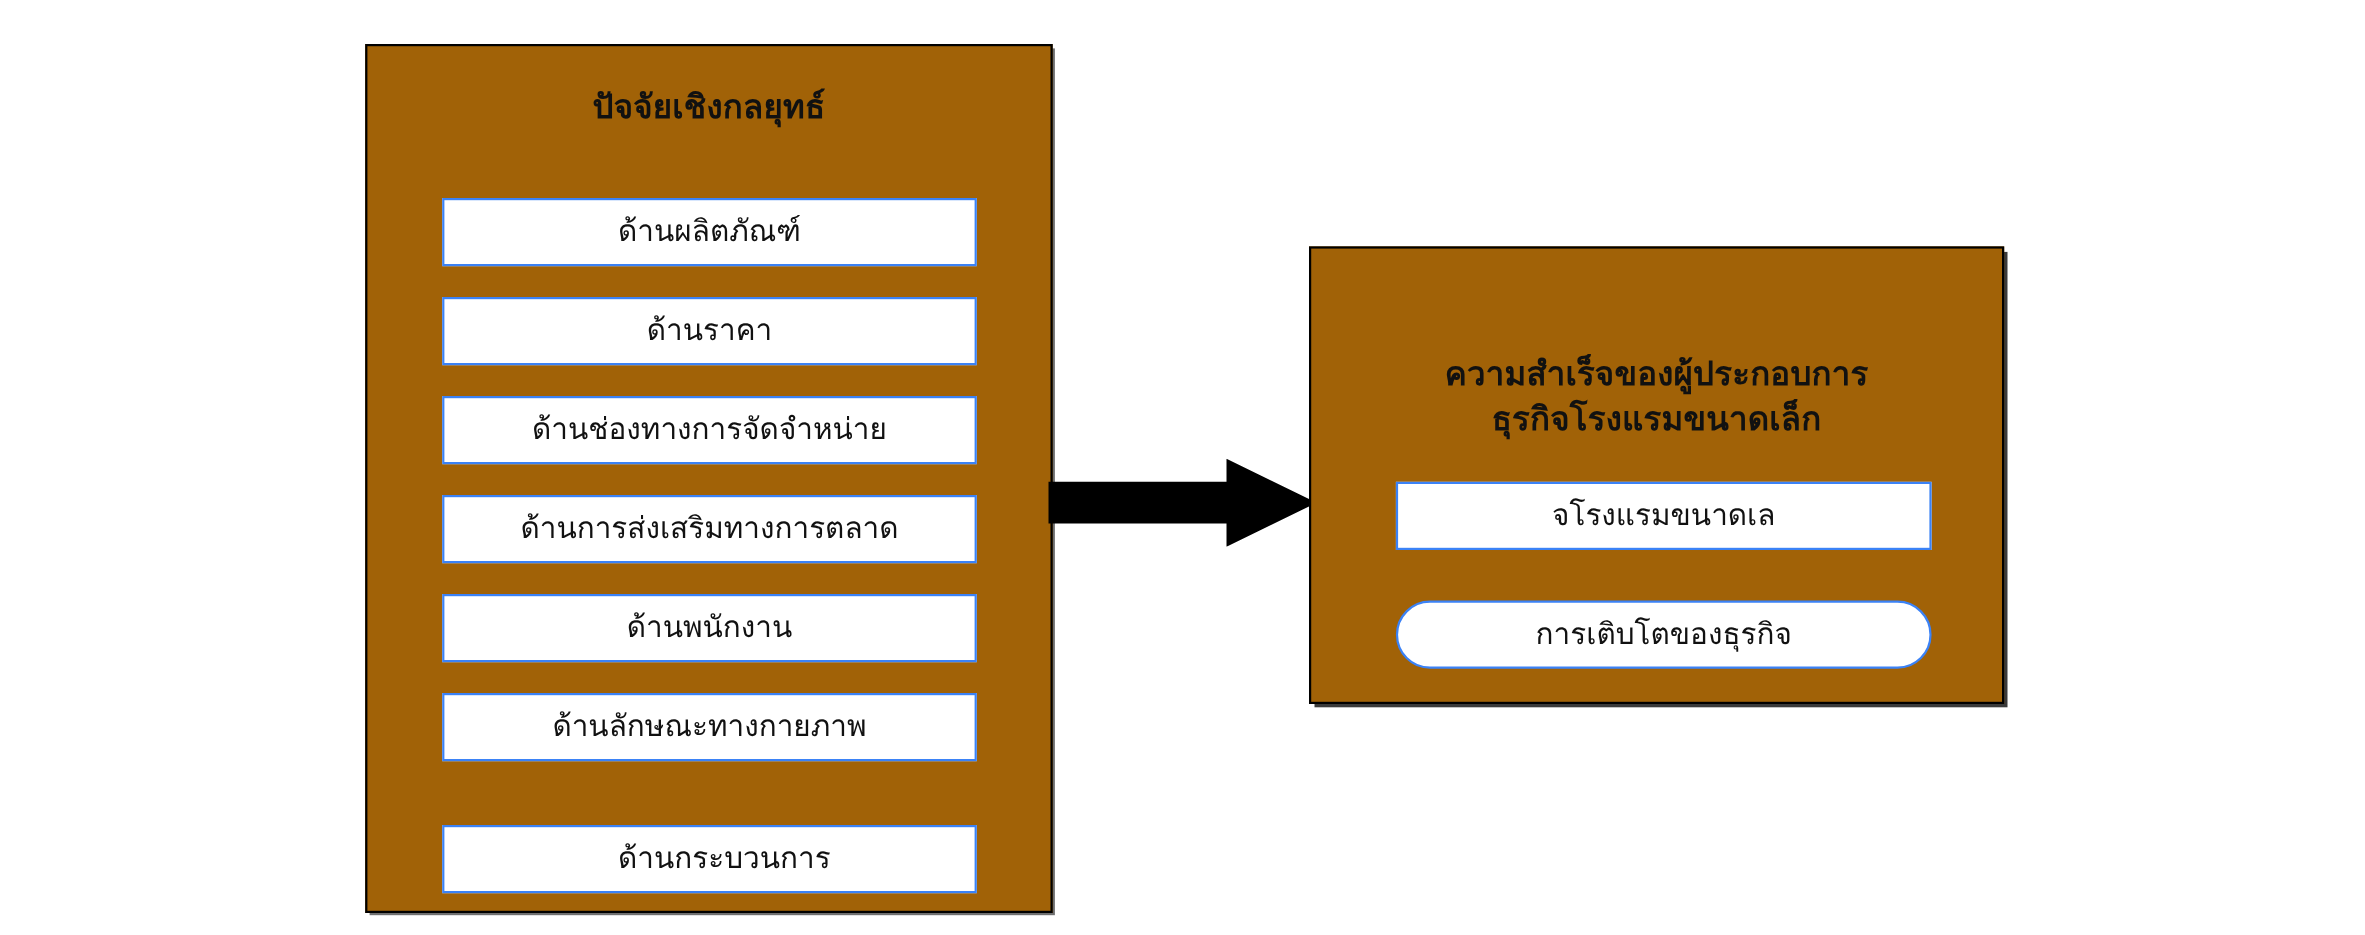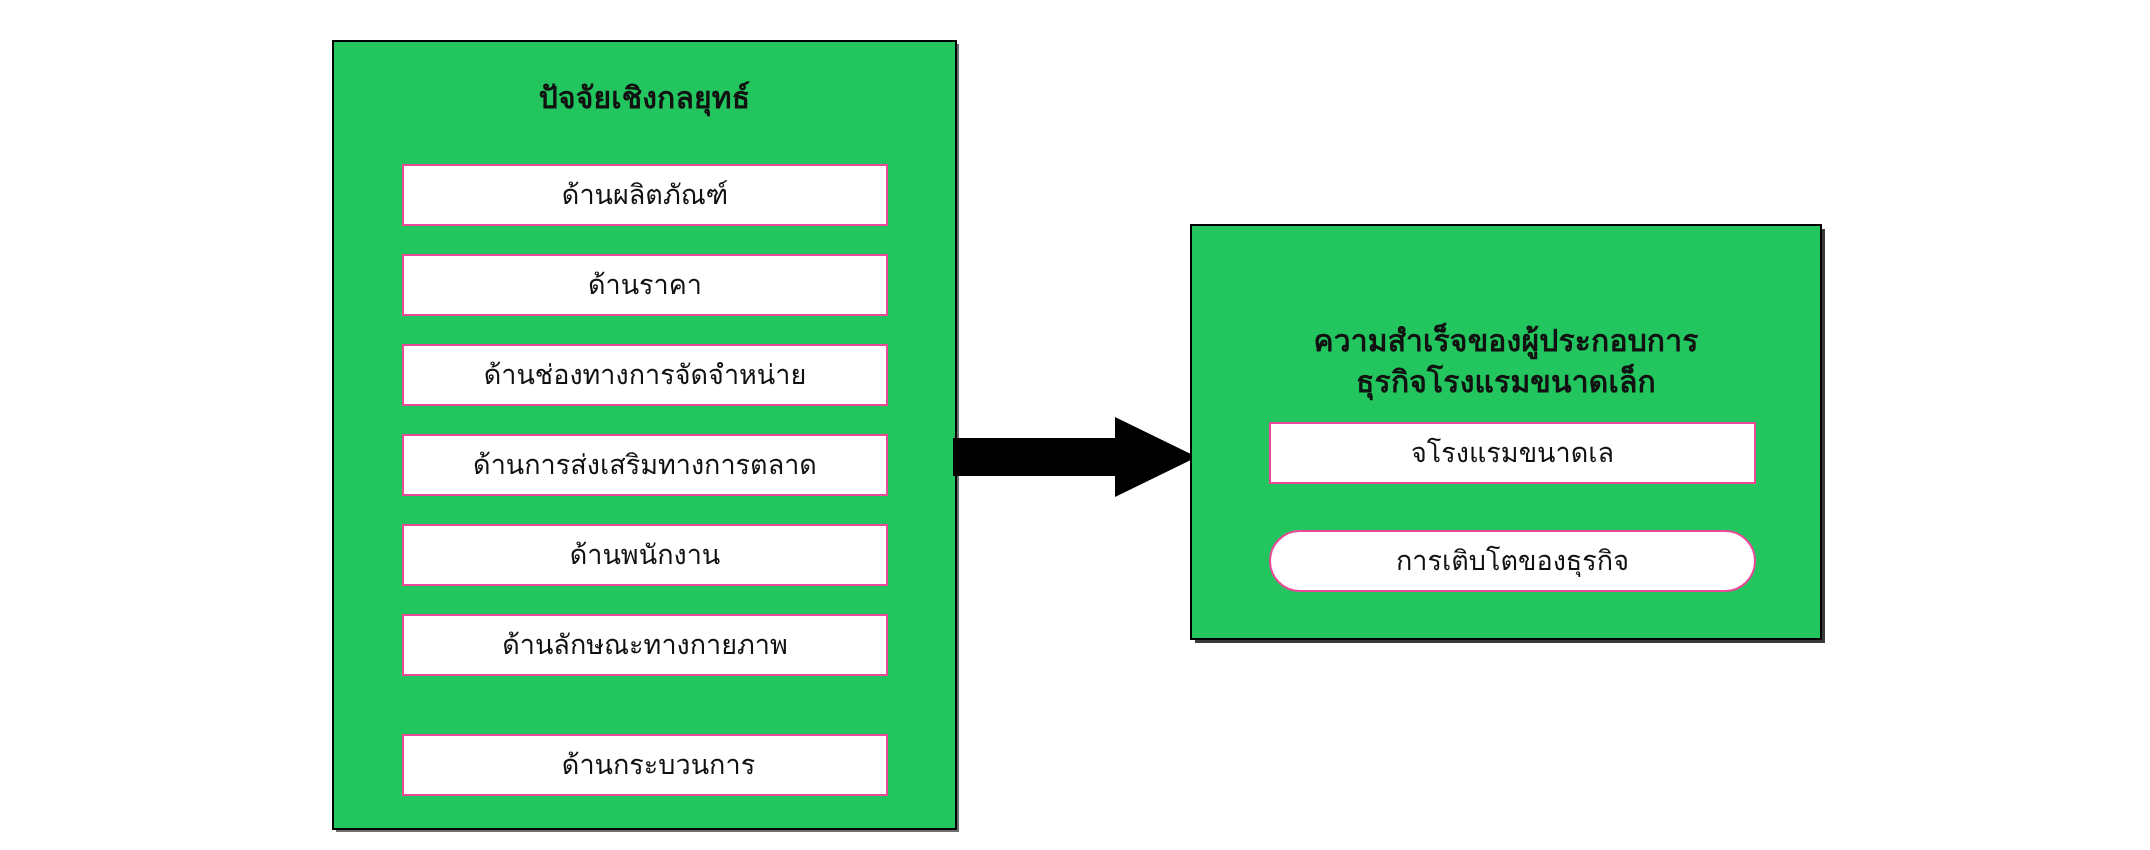--- a/index.html
+++ b/index.html
@@ -21,21 +21,21 @@
     position: absolute;
     left: 0;
     top: 0;
     width: 2150px;
     height: 850px;
   }
 
   
   .panel {
     position: absolute;
-    background: #22c55e;
+    background: #a16207;
     box-sizing: border-box;
     border: 2px solid #000000;
   }
 
   #panel-strategic-factors {
     left: 332px;
     top: 40px;
     width: 625px;
     height: 790px;
     box-shadow: 3px 3px 0 -1px #6f6f6f;
@@ -71,25 +71,26 @@
     top: 60px;
     font-size: 30px;
     margin-top: 34px;
   }
 
   
   .item-box {
     position: absolute;
     box-sizing: border-box;
     background: #ffffff;
-    border: 2px solid #ec4899;
+    border: 2px solid #3b82f6;
     display: flex;
     align-items: center;
     justify-content: center;
     text-align: center;
+    margin-top: 16px;
   }
   .item-box .item-label {
     font-size: 27px;
     line-height: 1.2;
     color: #111111;
     padding: 0 8px;
   }
 
   
   .left-item {

